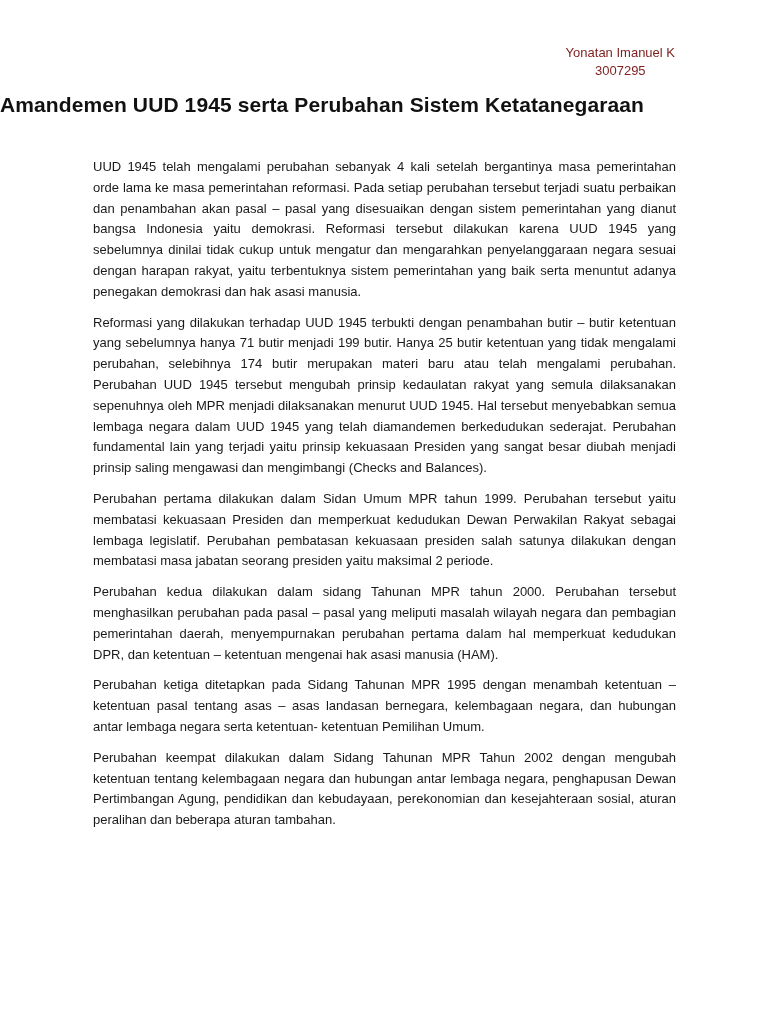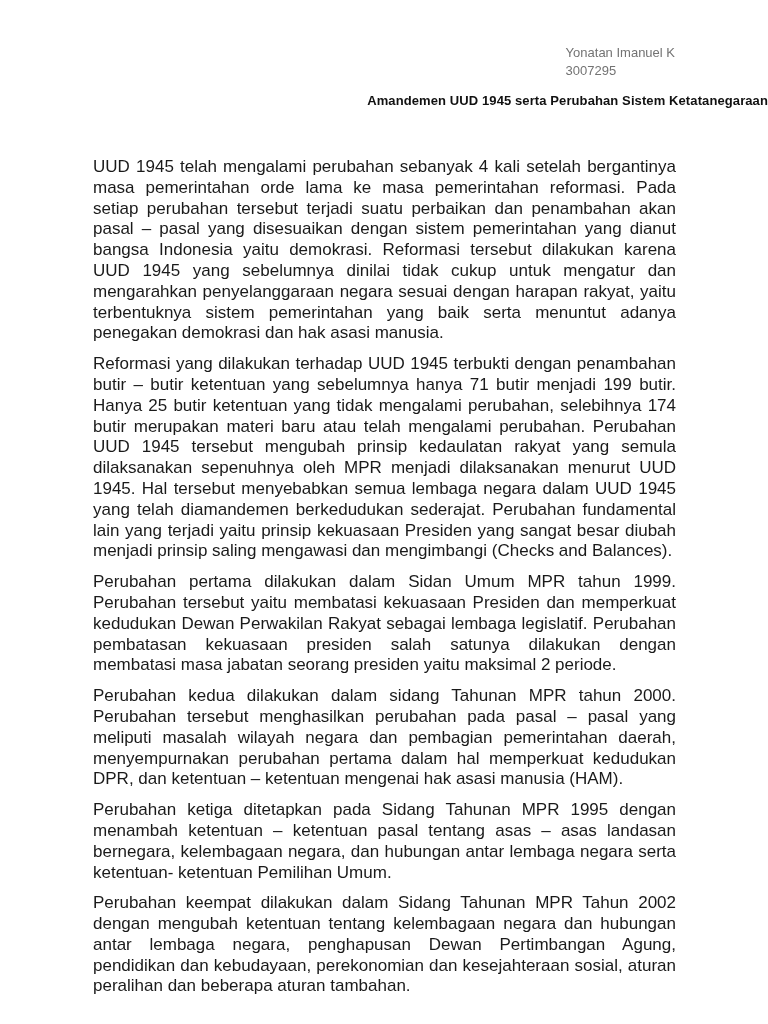--- a/index.html
+++ b/index.html
@@ -3,30 +3,30 @@
 <meta charset="utf-8">
 <style>
   html, body { margin: 0; padding: 0; background: #ffffff; }
   body {
     width: 768px; height: 1024px; position: relative; overflow: hidden;
     font-family: "Liberation Sans", "DejaVu Sans", sans-serif;
     color: #1a1a1a;
   }
   .page { position: absolute; left: 0; top: 0; width: 768px; height: 1024px; background: #fff; }
   .author {
-    position: absolute; right: 93px; top: 44px; text-align: left;
-    font-size: 13px; line-height: 18px; color: #737373;
+    position: absolute; right: 93px; top: 44px; text-align: center;
+    font-size: 13px; line-height: 18px; color: #7f1d1d;
   }
   .title {
-    position: absolute; left: 0; right: 0; top: 93px; text-align: right;
-    font-size: 13px; font-weight: bold; color: #111; letter-spacing: 0.1px;
+    position: absolute; left: 0; right: 0; top: 93px; text-align: left;
+    font-size: 21px; font-weight: bold; color: #111; letter-spacing: 0.1px;
   }
   .body {
     position: absolute; left: 93px; top: 157px; width: 583px;
-    font-size: 17px; line-height: 20.8px; color: #1a1a1a;
+    font-size: 13px; line-height: 20.8px; color: #1a1a1a;
   }
   .body p { margin: 0 0 10px 0; text-align: justify; }
 </style>
 </head>
 <body>
 
 <div class="page">
   <div class="author">
     <div>Yonatan Imanuel K</div>
     <div>3007295</div>

